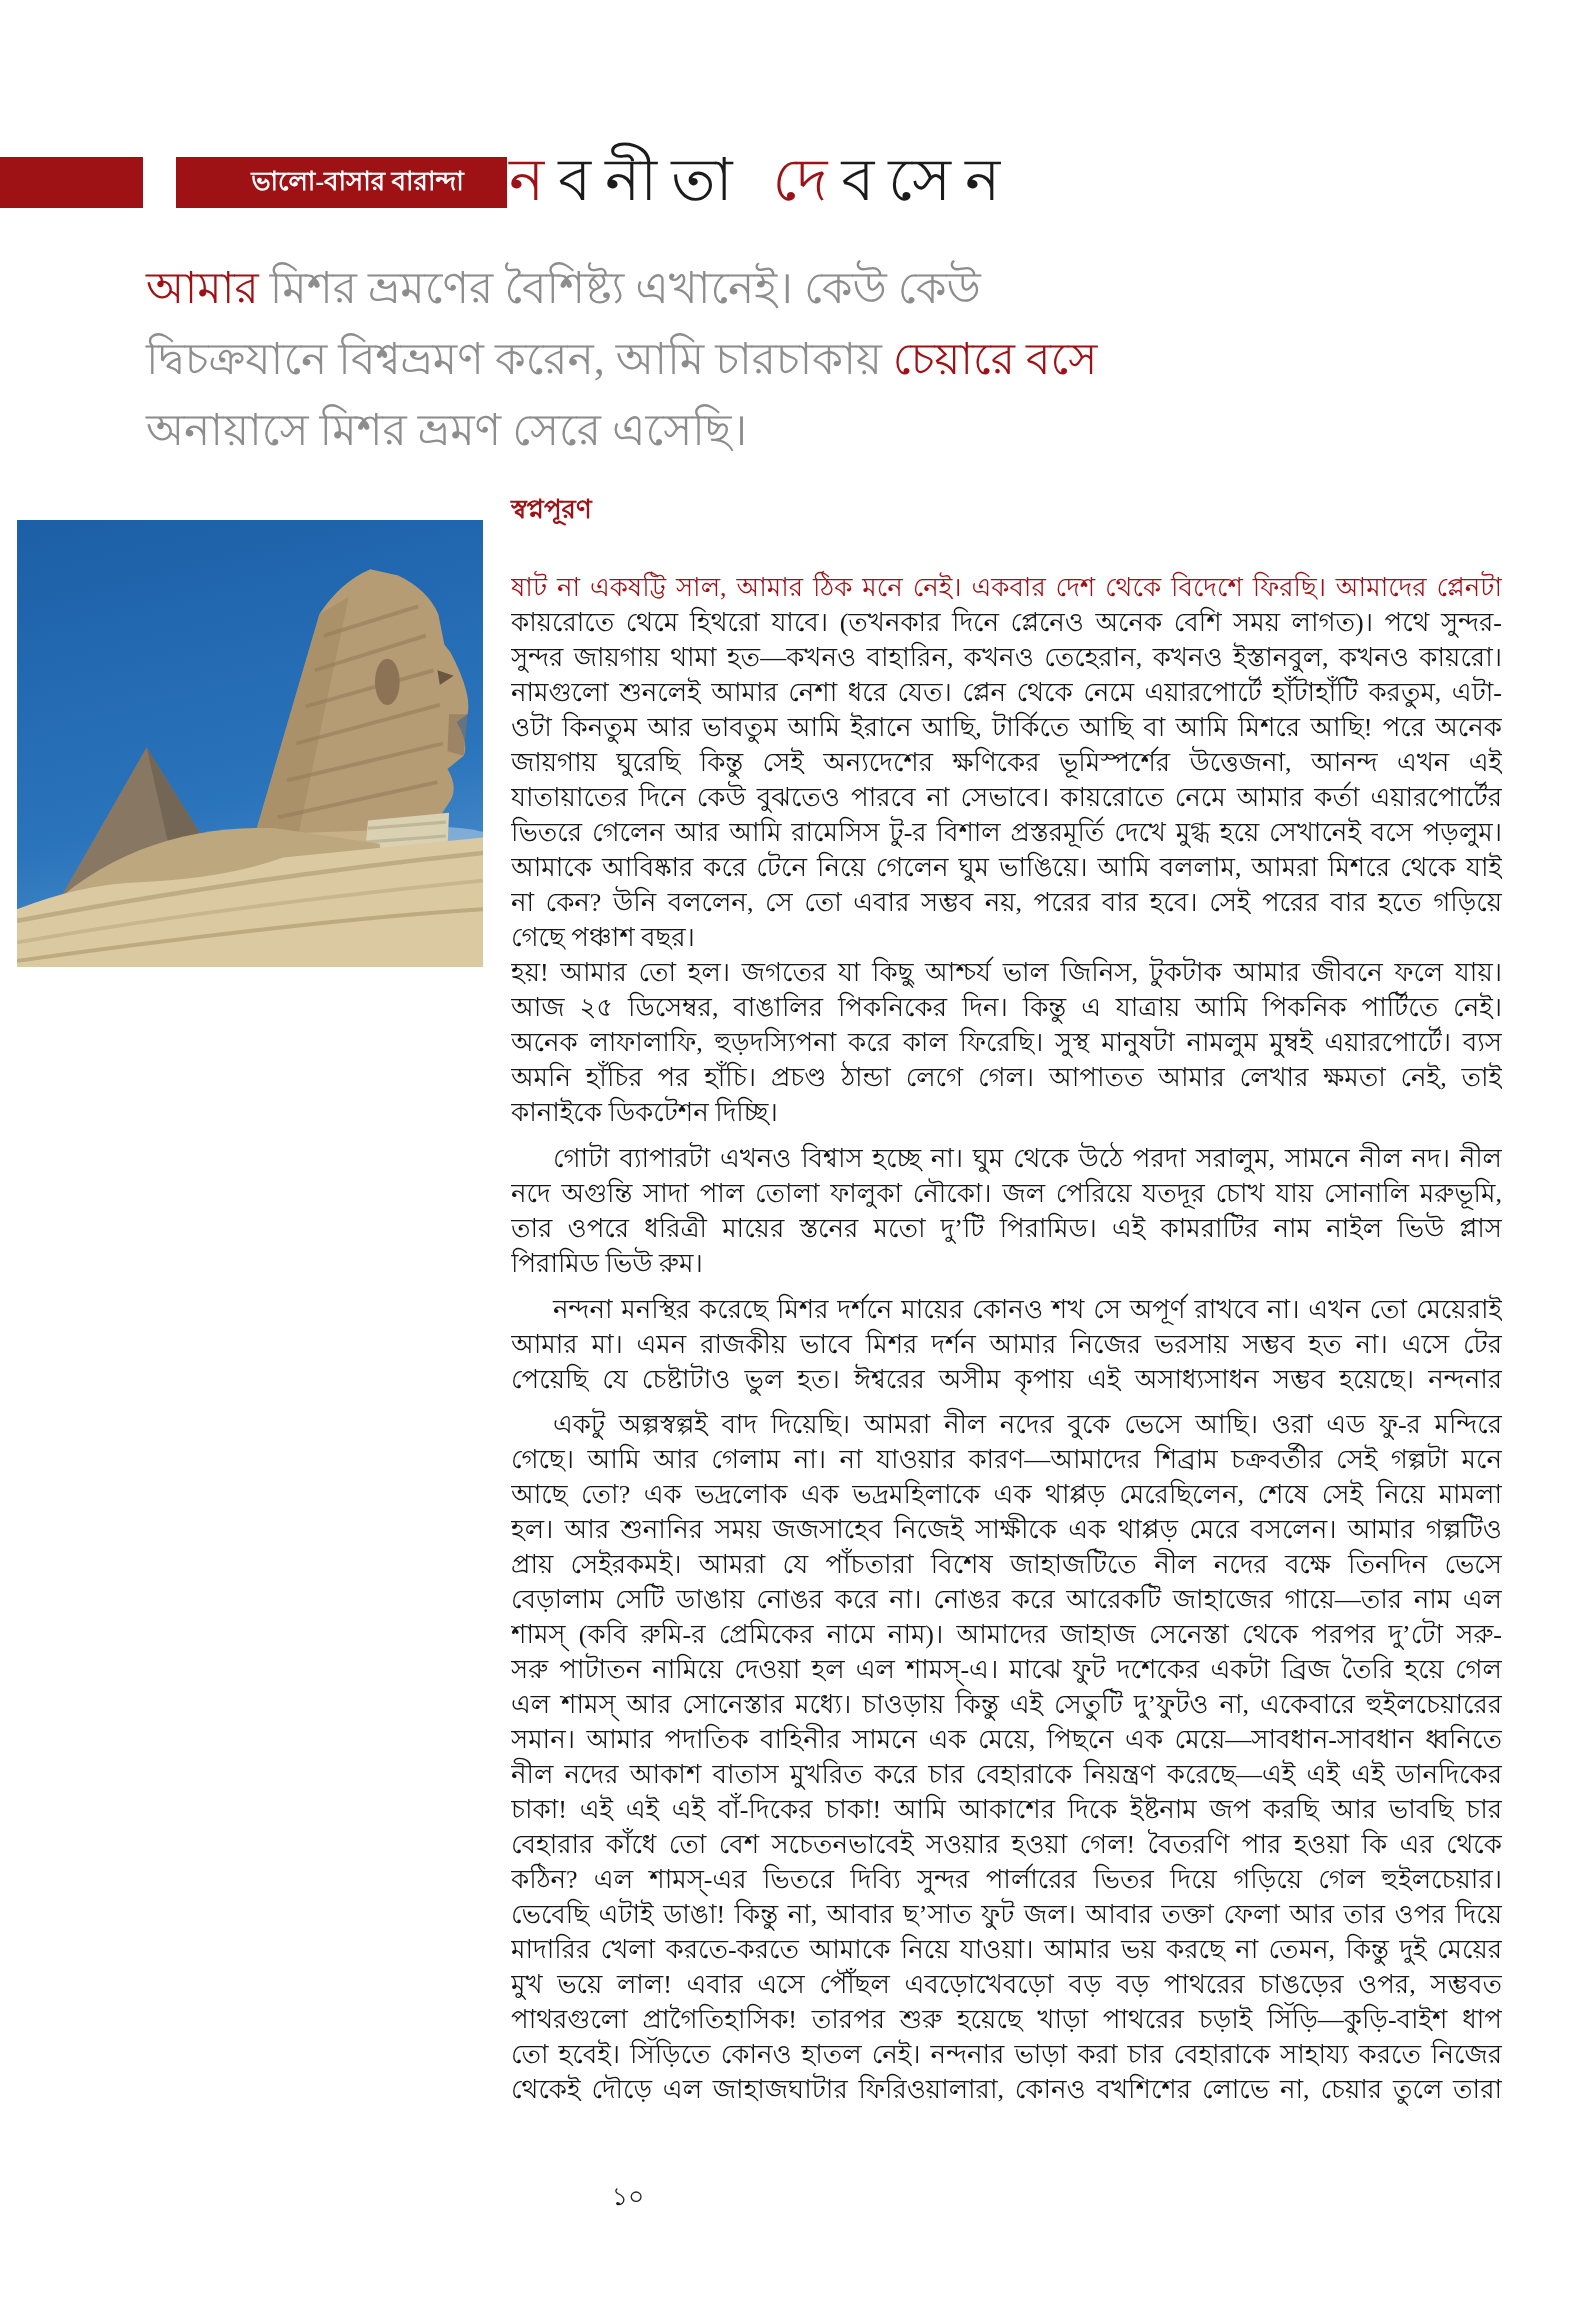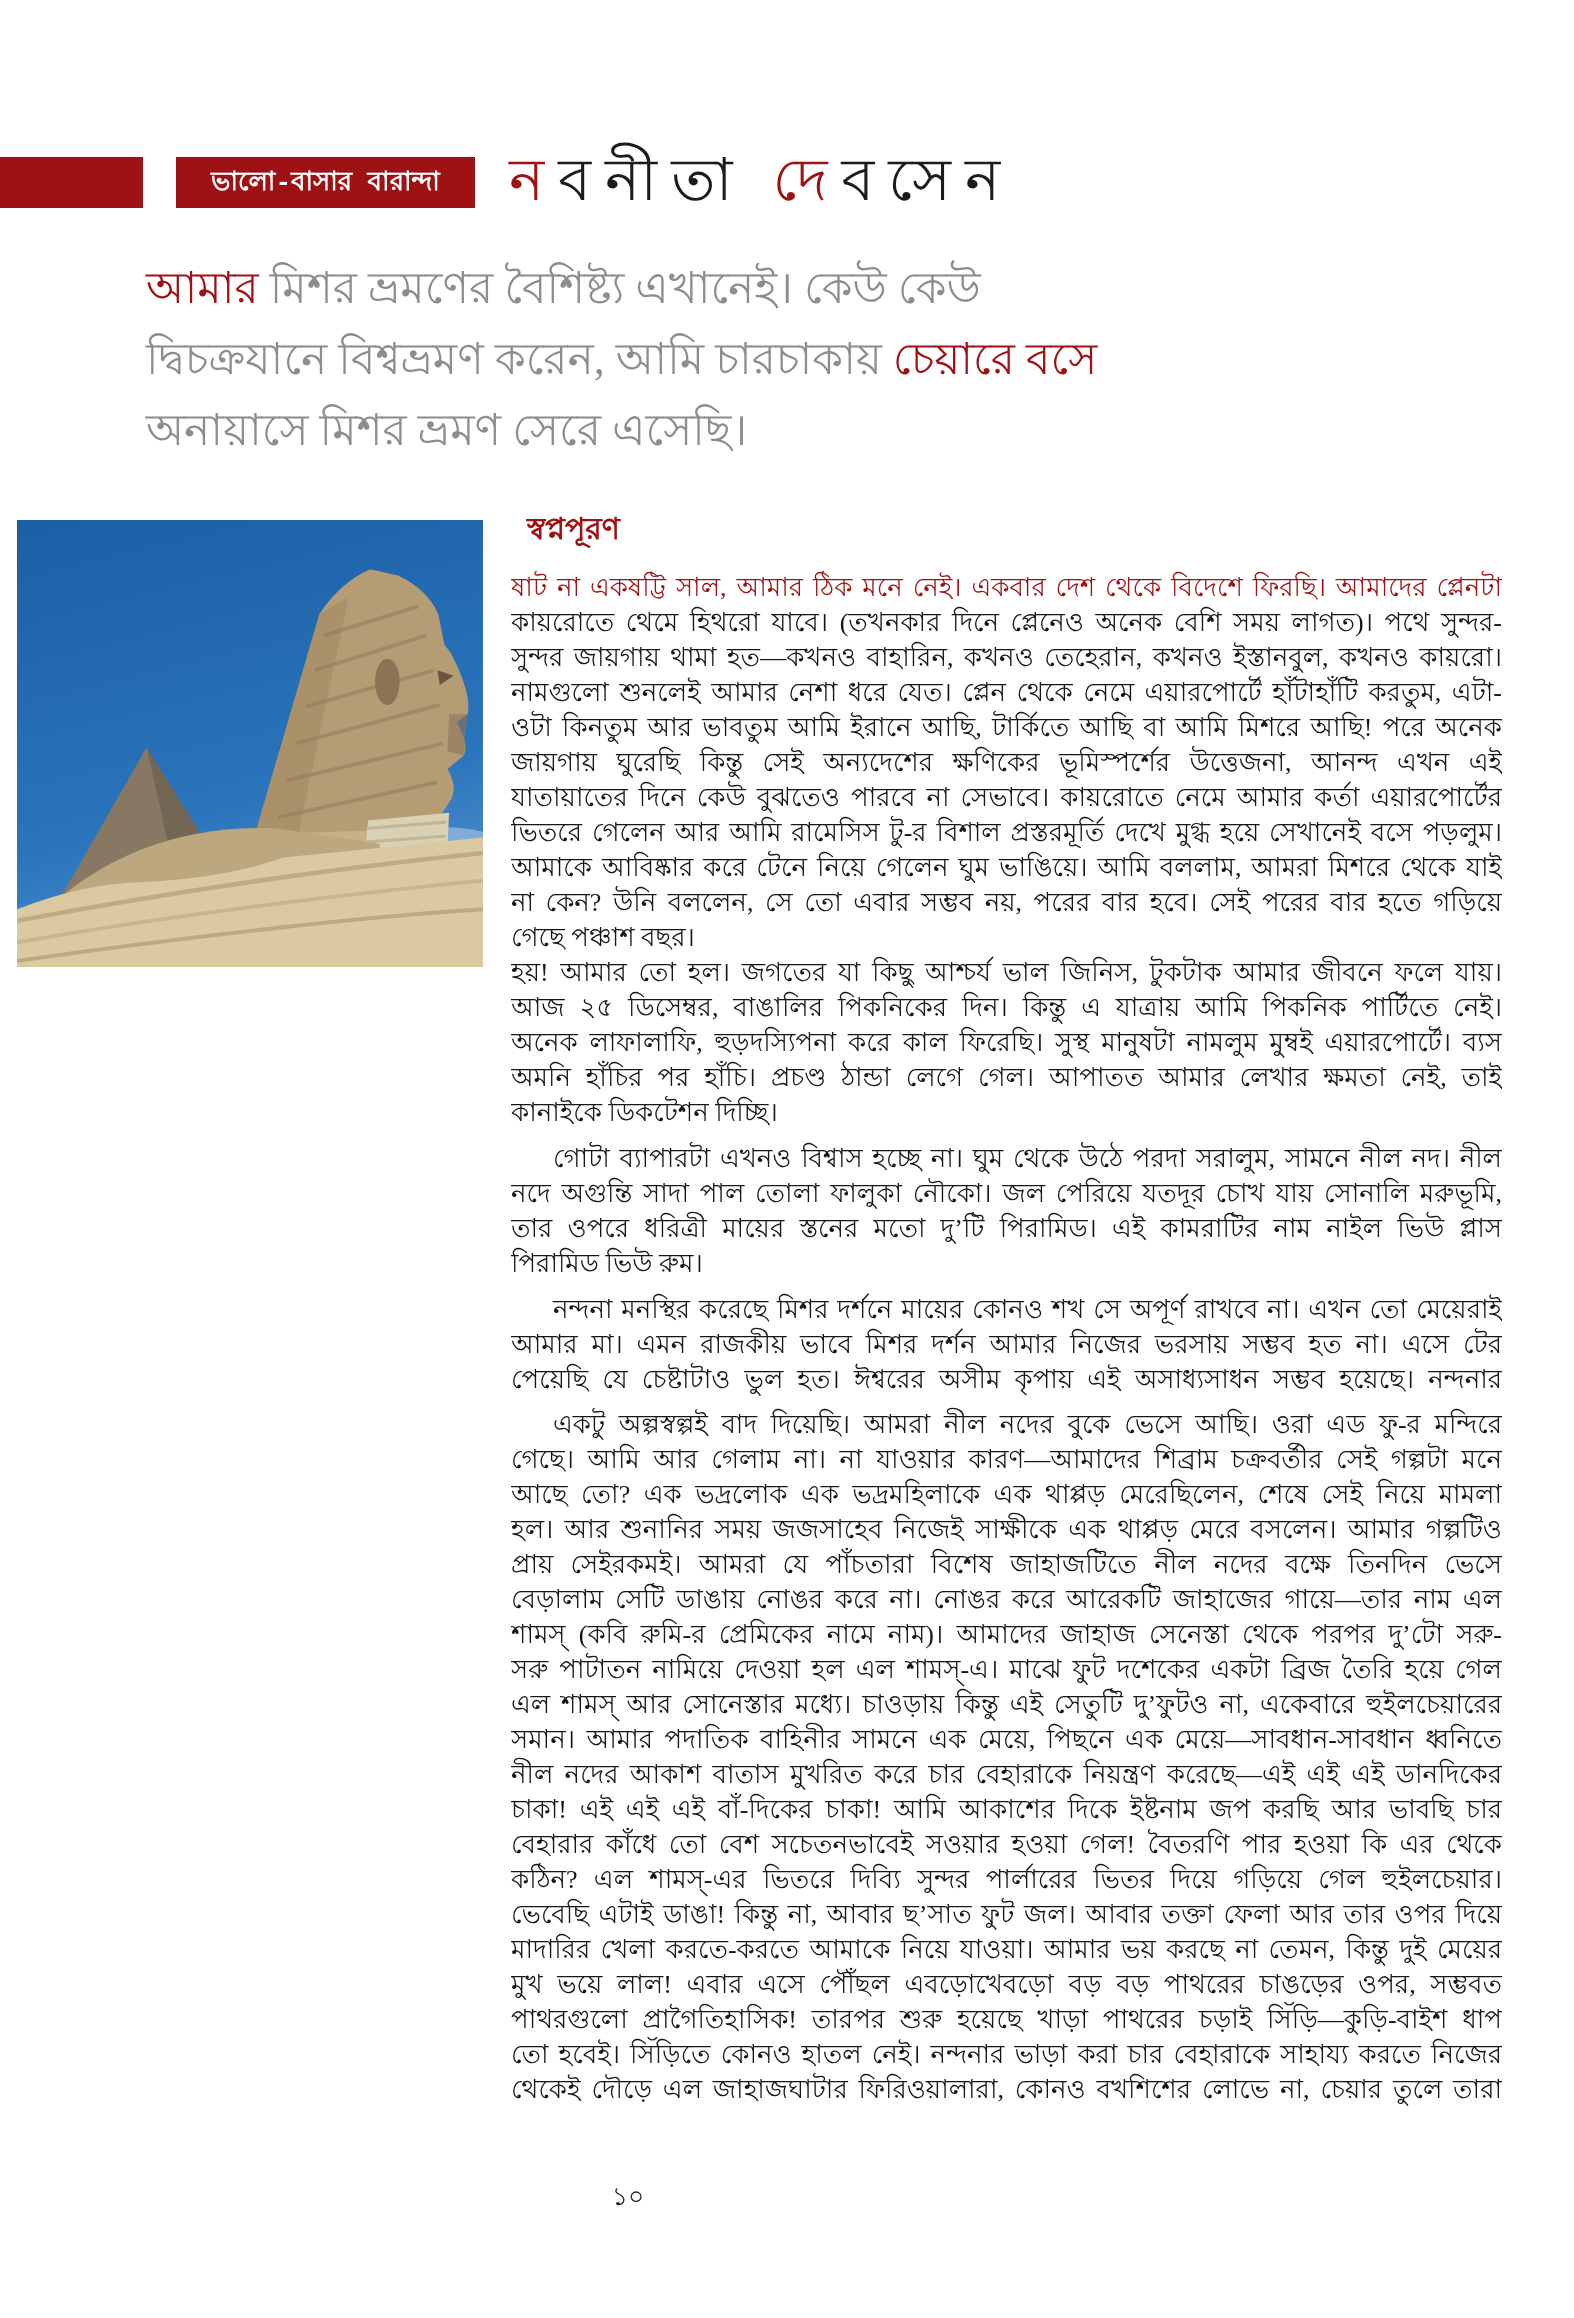--- a/index.html
+++ b/index.html
@@ -1,35 +1,35 @@
 <!DOCTYPE html>
 <html style="font-size:12.3px"><head>
 <meta charset="utf-8">
 <style>
   html,body{margin:0;padding:0;background:#ffffff;}
   .page{position:relative;width:1574px;height:2319px;background:#fff;overflow:hidden;
         font-family:"Liberation Serif",serif;--red:#9e1115;}
   
   .red-sliver{position:absolute;left:0;top:157px;width:143px;height:51px;background:var(--red);}
   .tag{position:absolute;left:176px;top:157px;width:299px;height:51px;background:var(--red);
-       color:#fff;font-family:Liberation Mono, monospace;font-weight:bold;font-size:26px;
-       display:flex;align-items:center;justify-content:center;white-space:nowrap;}
+       color:#fff;font-family:Liberation Serif, serif;font-weight:bold;font-size:26px;
+       display:flex;align-items:center;justify-content:center;white-space:nowrap;padding-left:32px;}
   .author{position:absolute;left:509px;top:135px;margin:0;font-size:59px;font-weight:normal;
           color:#1b1b1b;letter-spacing:14px;white-space:nowrap;}
   .author .red{color:var(--red);}
   .author .wordgap{display:inline-block;width:26px;}
   
   .lead{position:absolute;left:146px;top:253px;width:1310px;font-size:44px;line-height:71px;
         color:#8d8d8d;white-space:nowrap;}
   .lead .red{color:var(--red);}
   
   .photo{position:absolute;left:17px;top:520px;width:466px;height:447px;margin:0;}
   .photo svg{display:block;width:100%;height:100%;}
   
-  .heading{position:absolute;left:511px;top:489px;margin:16px;font-size:30px;font-weight:bold;
+  .heading{position:absolute;left:511px;top:489px;margin:0;font-size:26px;font-weight:bold;
            color:var(--red);}
   .article-body{position:absolute;left:511px;top:570px;width:991px;font-size:26px;color:#161616;}
   .bline{height:35px;line-height:35px;overflow:hidden;text-align:justify;text-align-last:justify;}
   .bline.red{color:var(--red);}
   .bline.indent{text-indent:42px;}
   .bline.gap{margin-top:10.8px;}
   .bline.end{text-align-last:left;}
   
   .pageno{position:absolute;left:0;top:2177px;width:1256px;text-align:center;font-size:25px;color:#222;}
 </style>

